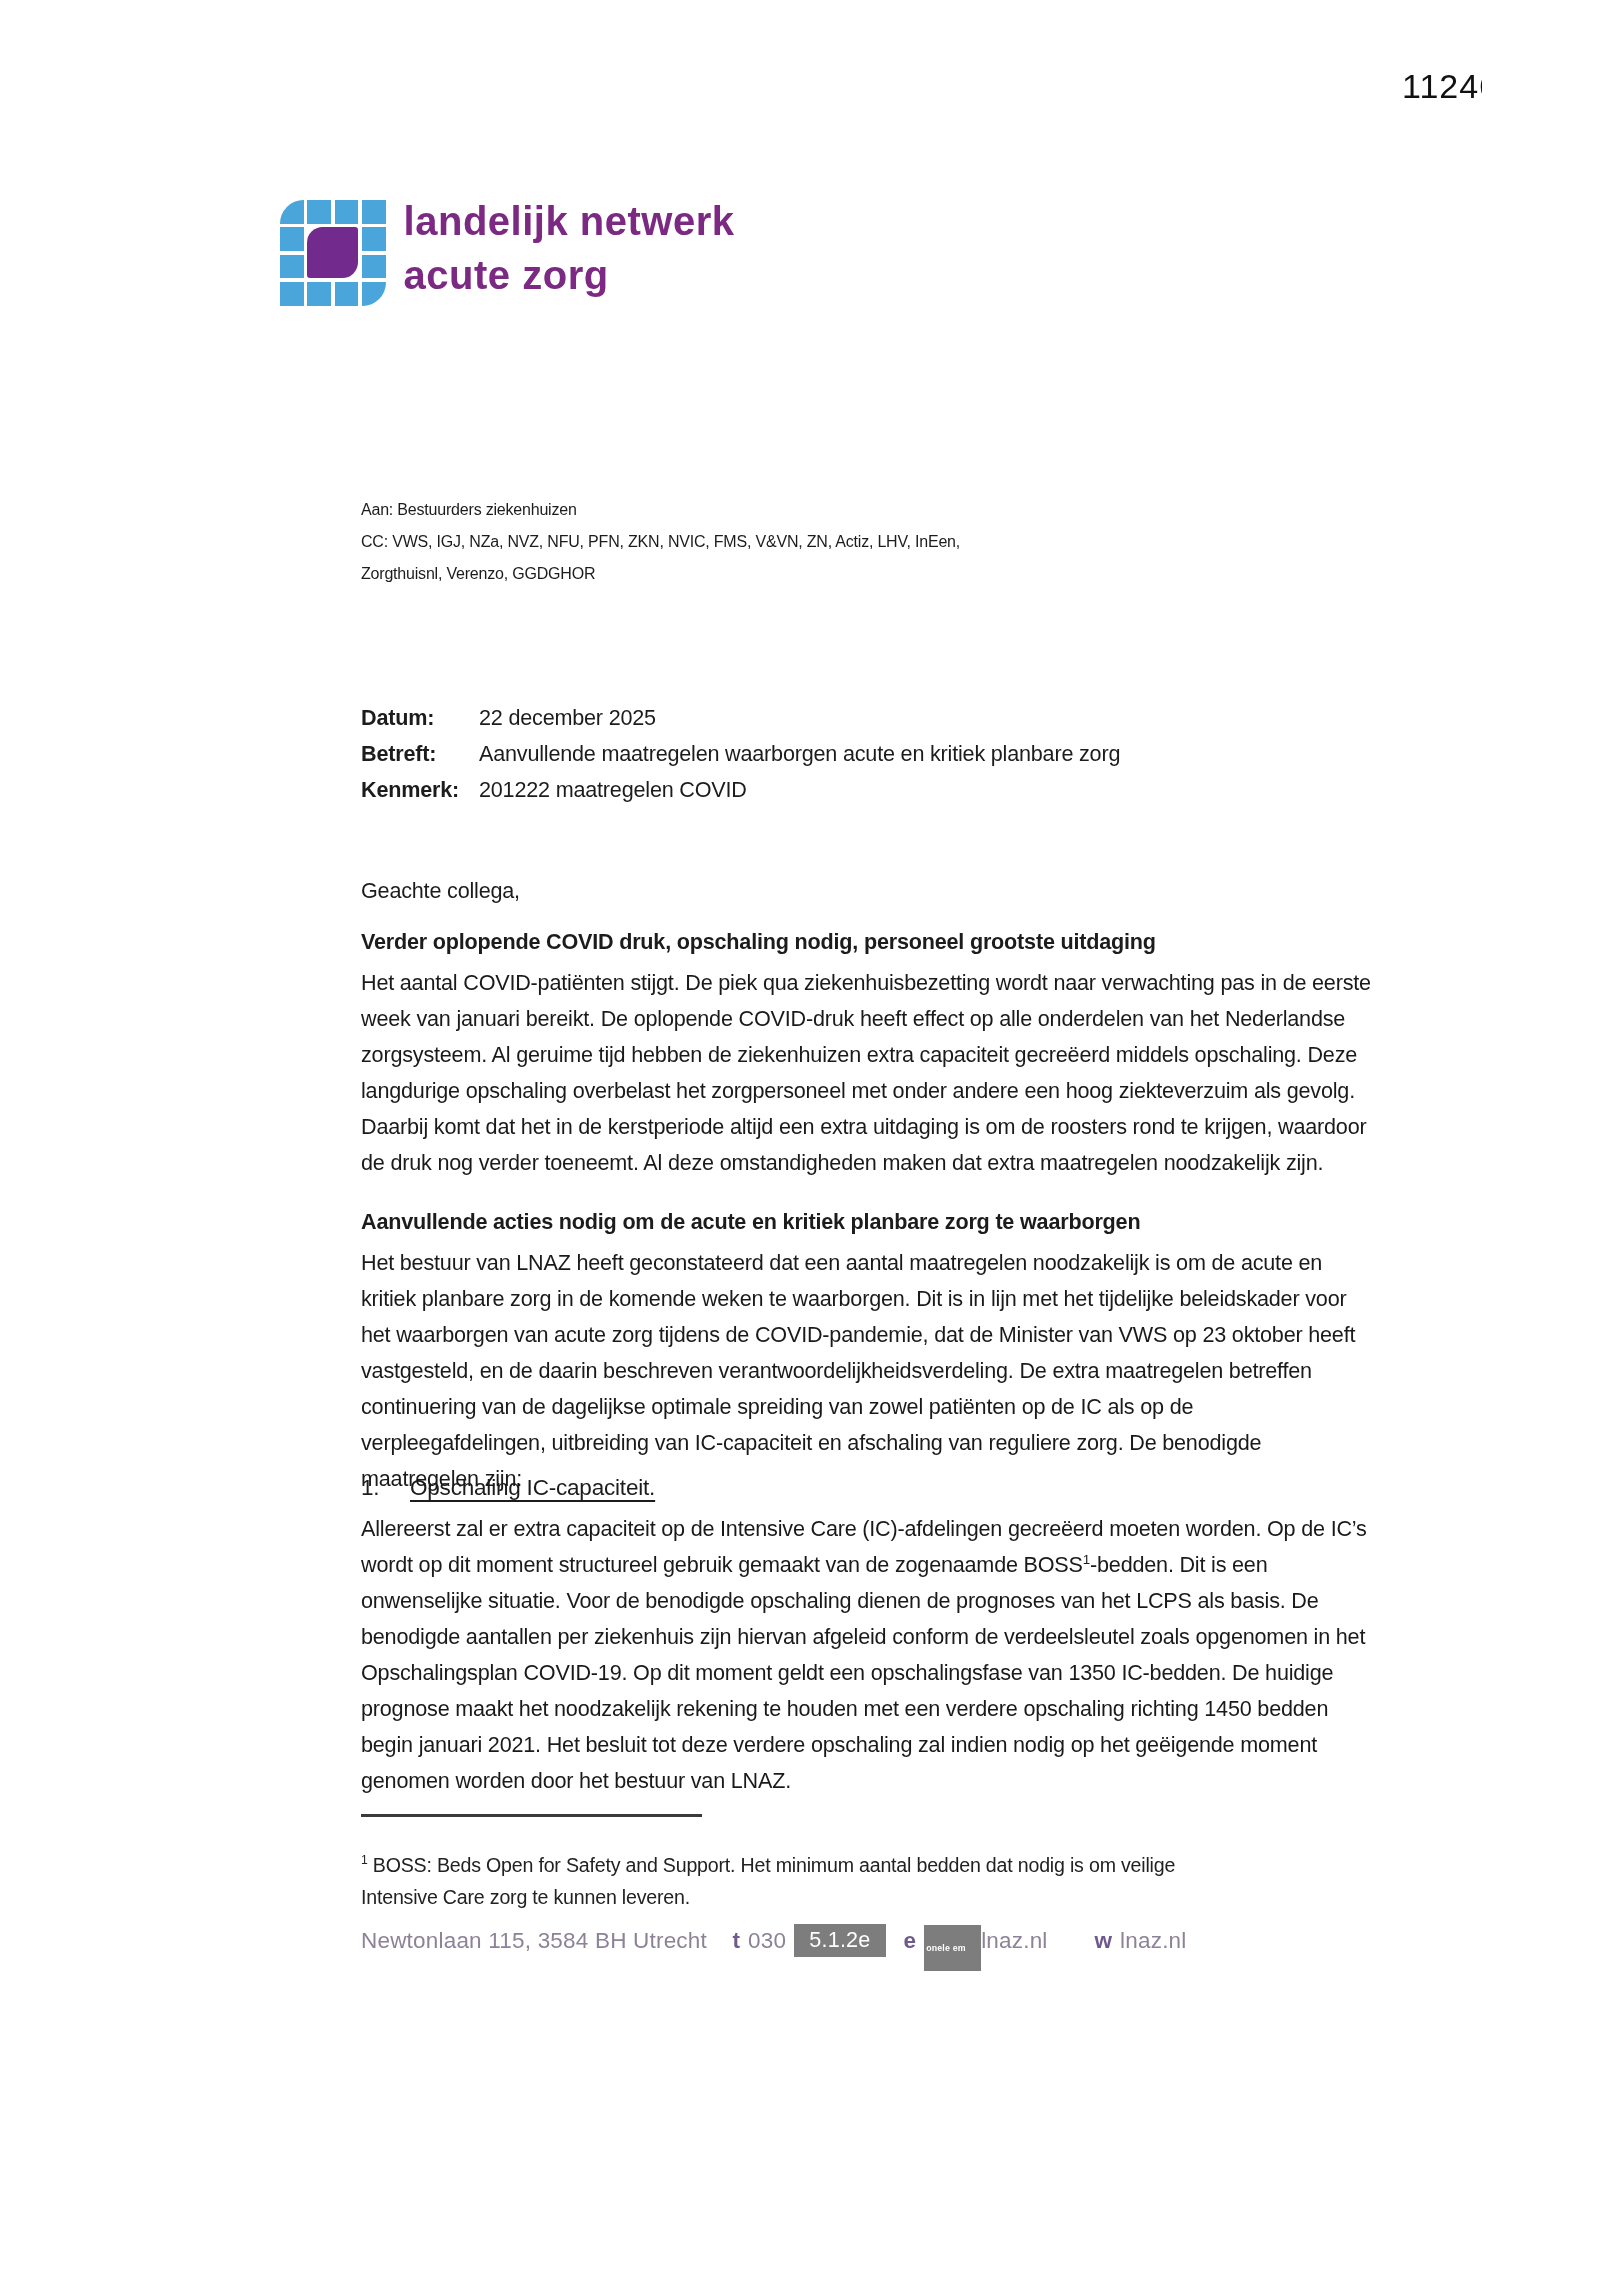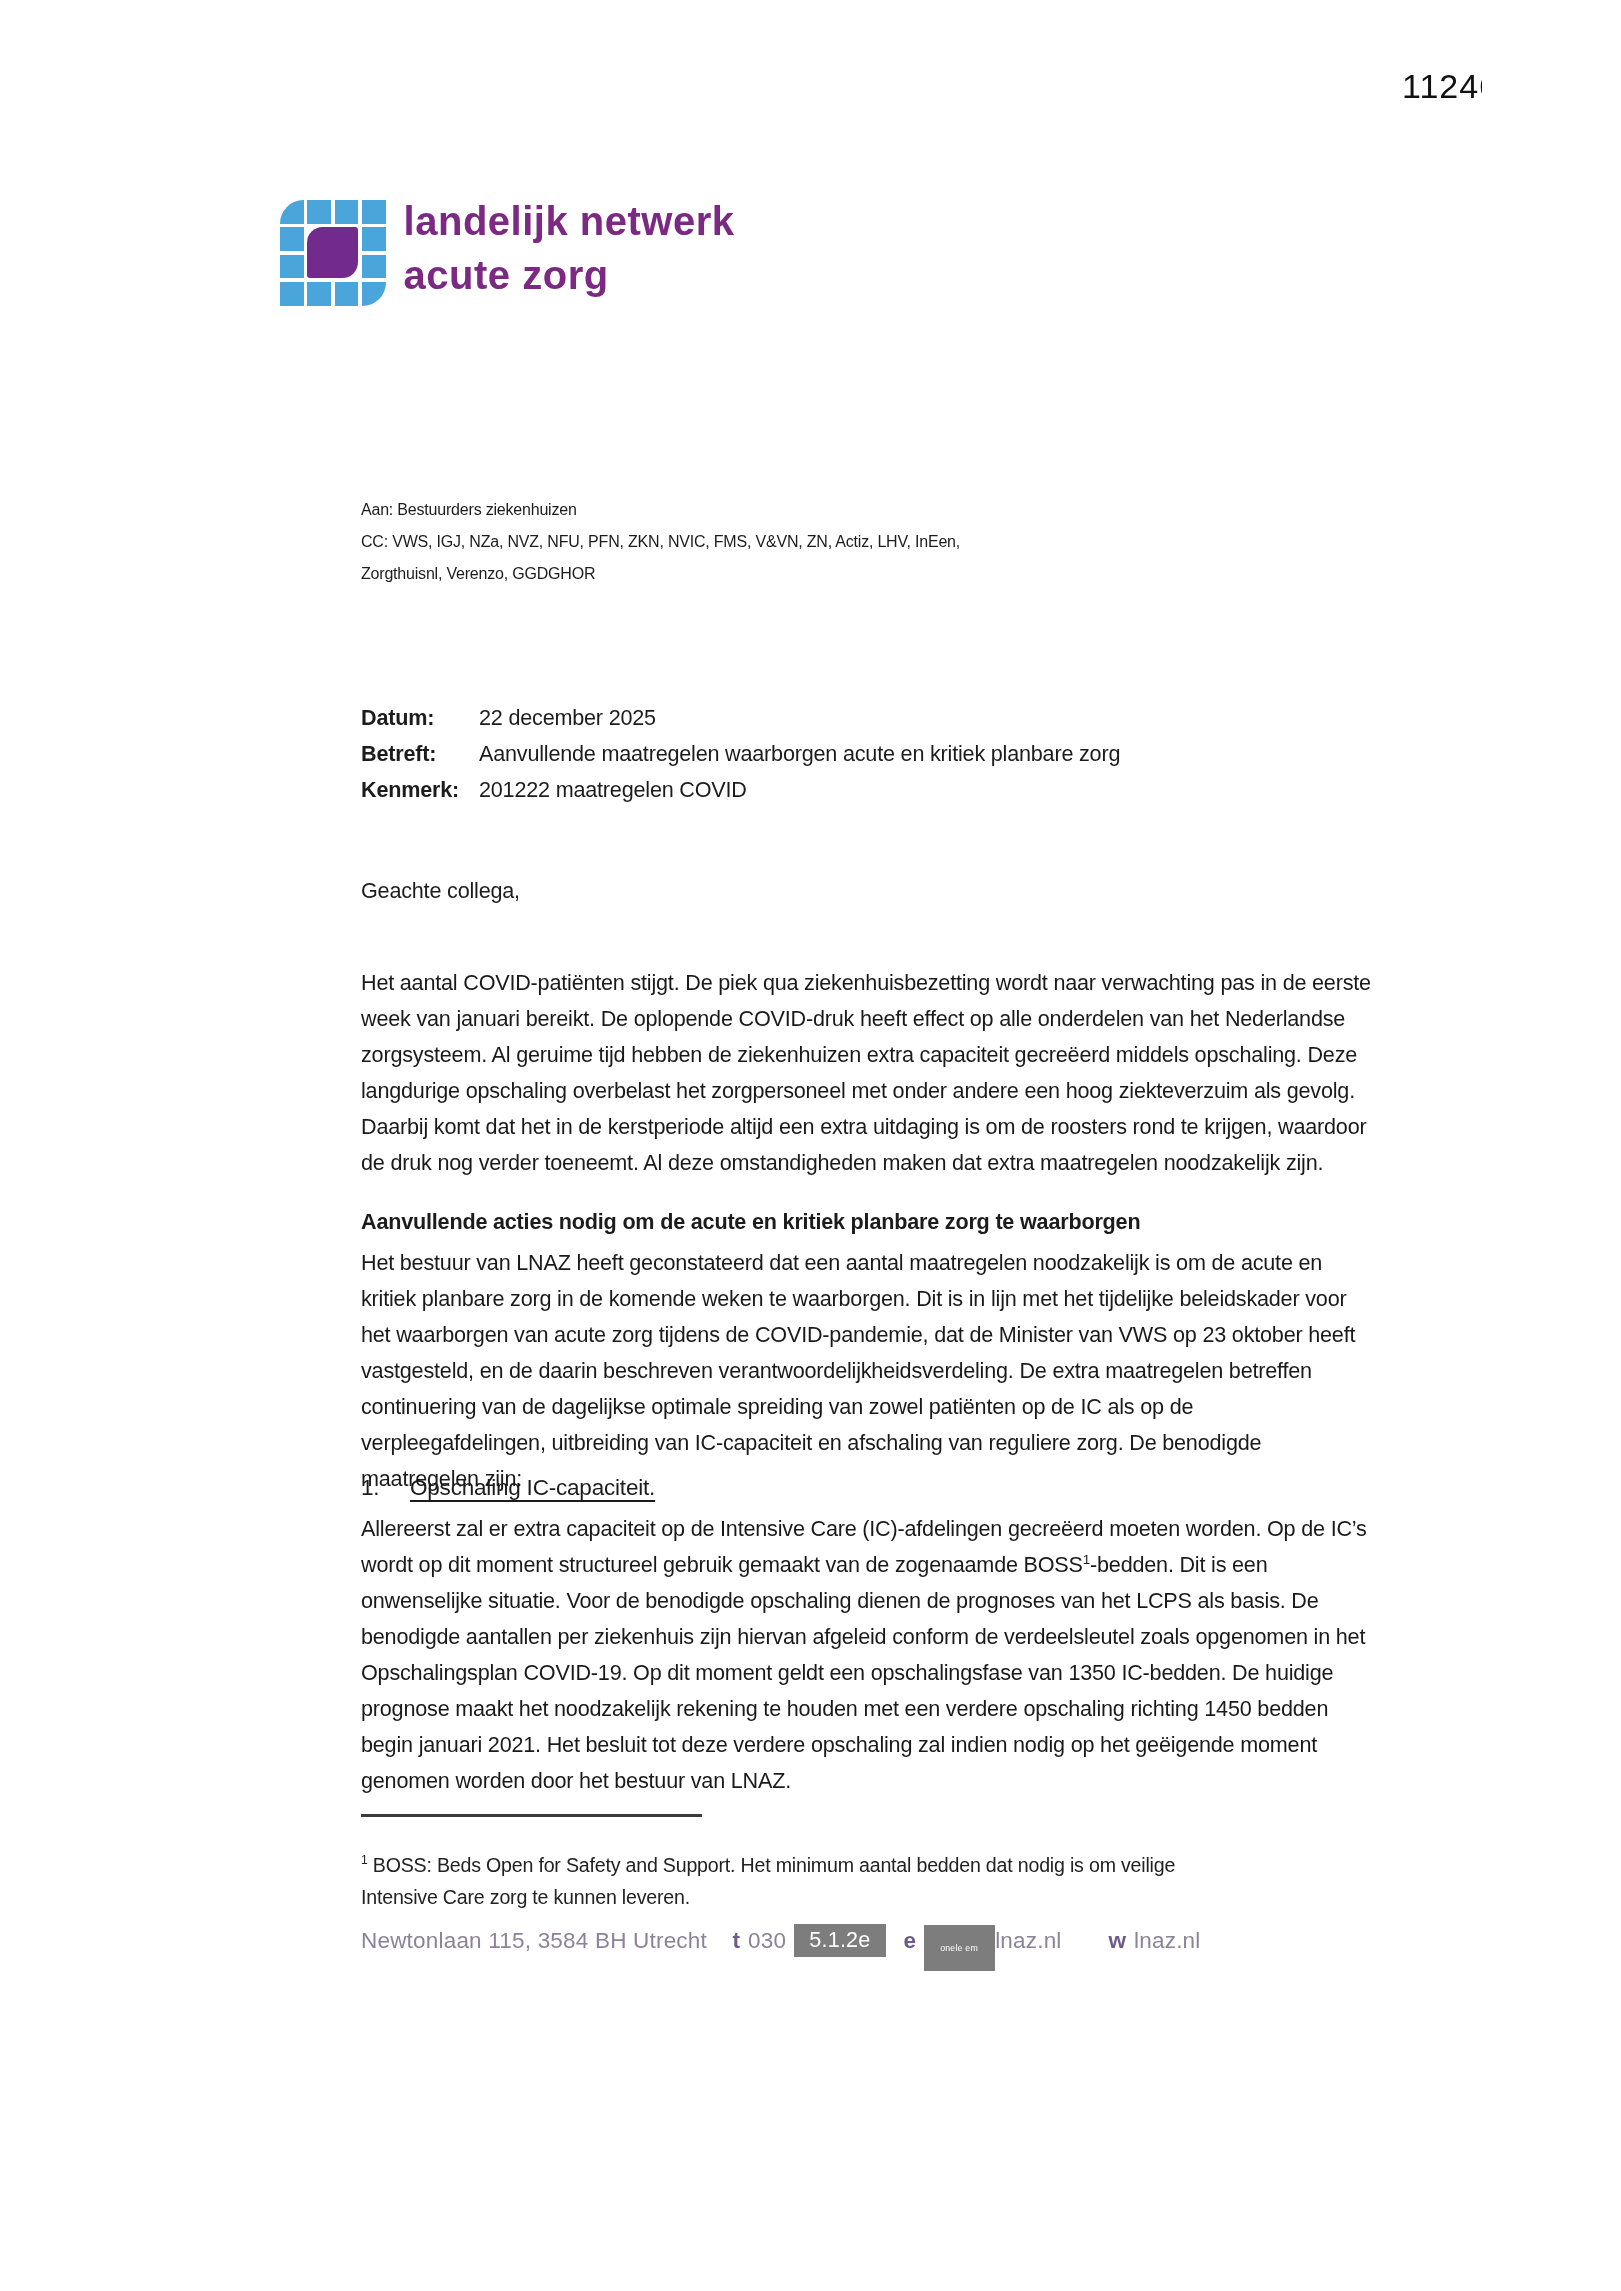--- a/index.html
+++ b/index.html
@@ -59,21 +59,21 @@
     font-size:22.5px;color:#8d8298;letter-spacing:0.2px;
     white-space:nowrap;
   }
   .footer .contact-label{color:#6f5a8c;font-weight:700;margin-left:5.9px;margin-right:7.8px;}
   .footer .addr{margin-right:19.6px;}
   .redact{
     display:inline-flex;align-items:center;justify-content:center;
     background:#7d7d7d;color:#ffffff;vertical-align:middle;
   }
   .redact1{width:92px;height:33px;font-size:21.6px;margin-left:7.8px;margin-right:11.8px;margin-top:-3.9px;}
-  .redact2{width:55px;height:46px;font-size:8.8px;justify-content:flex-start;padding-left:16px;margin-top:-2px;margin-bottom:-13.7px;overflow:hidden;}
+  .redact2{width:55px;height:46px;font-size:8.8px;justify-content:flex-start;padding-left:2px;margin-top:-2px;margin-bottom:-13.7px;overflow:hidden;font-weight:bold;}
   .footer .wgap{margin-left:47px;}
 </style>
 </head>
 <body>
 
 <div class="page">
 
   <div class="doc-number">1124690</div>
 
   <div class="logo">
@@ -115,20 +115,21 @@
     <div>
       <span class="meta-label">Betreft:</span><span>Aanvullende maatregelen waarborgen acute en kritiek planbare zorg</span>
     </div>
     <div>
       <span class="meta-label">Kenmerk:</span><span>201222 maatregelen COVID</span>
     </div>
   </div>
 
   <div class="block salutation">Geachte collega,</div>
 
+  <div class="block s1-heading">Verder oplopende COVID druk, opschaling nodig, personeel grootste uitdaging</div>
   <div class="block s1-body body-text">Het aantal COVID-patiënten stijgt. De piek qua ziekenhuisbezetting wordt naar verwachting pas in de eerste week van januari bereikt. De oplopende COVID-druk heeft effect op alle onderdelen van het Nederlandse zorgsysteem. Al geruime tijd hebben de ziekenhuizen extra capaciteit gecreëerd middels opschaling. Deze langdurige opschaling overbelast het zorgpersoneel met onder andere een hoog ziekteverzuim als gevolg. Daarbij komt dat het in de kerstperiode altijd een extra uitdaging is om de roosters rond te krijgen, waardoor de druk nog verder toeneemt. Al deze omstandigheden maken dat extra maatregelen noodzakelijk zijn.</div>
 
   <div class="block s2-heading">Aanvullende acties nodig om de acute en kritiek planbare zorg te waarborgen</div>
   <div class="block s2-body body-text">Het bestuur van LNAZ heeft geconstateerd dat een aantal maatregelen noodzakelijk is om de acute en kritiek planbare zorg in de komende weken te waarborgen. Dit is in lijn met het tijdelijke beleidskader voor het waarborgen van acute zorg tijdens de COVID-pandemie, dat de Minister van VWS op 23 oktober heeft vastgesteld, en de daarin beschreven verantwoordelijkheidsverdeling. De extra maatregelen betreffen continuering van de dagelijkse optimale spreiding van zowel patiënten op de IC als op de verpleegafdelingen, uitbreiding van IC-capaciteit en afschaling van reguliere zorg. De benodigde maatregelen zijn:</div>
 
   <div class="block item1-heading">
     <span class="item1-num">1.</span><span class="item1-title">Opschaling IC-capaciteit.</span>
   </div>
   <div class="block item1-body body-text">
     <span>Allereerst zal er extra capaciteit op de Intensive Care (IC)-afdelingen gecreëerd moeten worden. Op de IC’s wordt op dit moment structureel gebruik gemaakt van de zogenaamde BOSS</span><sup class="fn">1</sup><span>-bedden. Dit is een onwenselijke situatie. Voor de benodigde opschaling dienen de prognoses van het LCPS als basis. De benodigde aantallen per ziekenhuis zijn hiervan afgeleid conform de verdeelsleutel zoals opgenomen in het Opschalingsplan COVID-19. Op dit moment geldt een opschalingsfase van 1350 IC-bedden. De huidige prognose maakt het noodzakelijk rekening te houden met een verdere opschaling richting 1450 bedden begin januari 2021. Het besluit tot deze verdere opschaling zal indien nodig op het geëigende moment genomen worden door het bestuur van LNAZ.</span>

